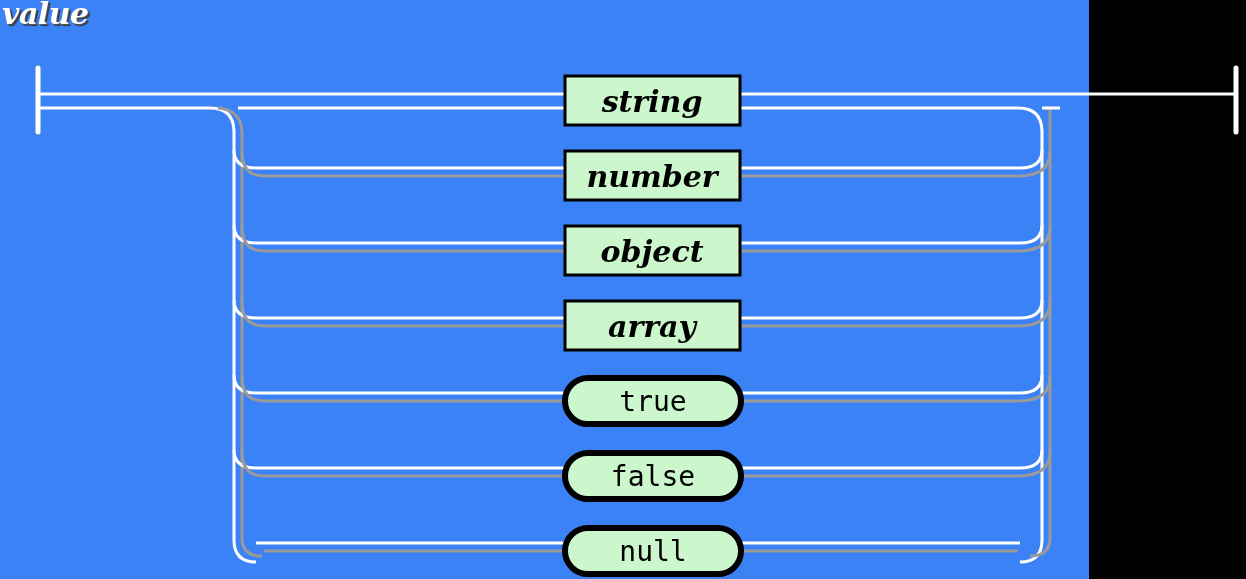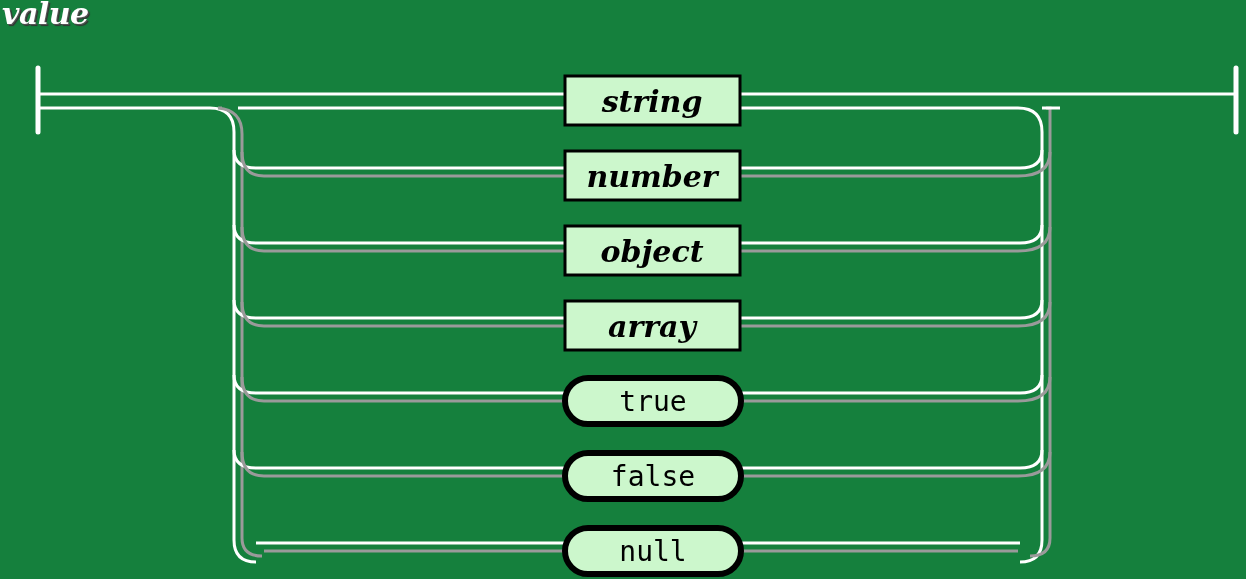--- a/index.html
+++ b/index.html
@@ -8,23 +8,23 @@
     background: #000000;
   }
   body {
     width: 1246px;
     height: 579px;
     overflow: hidden;
     font-family: "DejaVu Sans", sans-serif;
   }
   #stage {
     position: relative;
-    width: 1246px;
+    width: 1089px;
     height: 579px;
-    background: #15803d;
+    background: #3b82f6;
   }
   #title {
     position: absolute;
     left: 2px;
     top: -4px;
     color: #ffffff;
     font-family: "DejaVu Serif", serif;
     font-weight: bold;
     font-style: italic;
     font-size: 30px;

